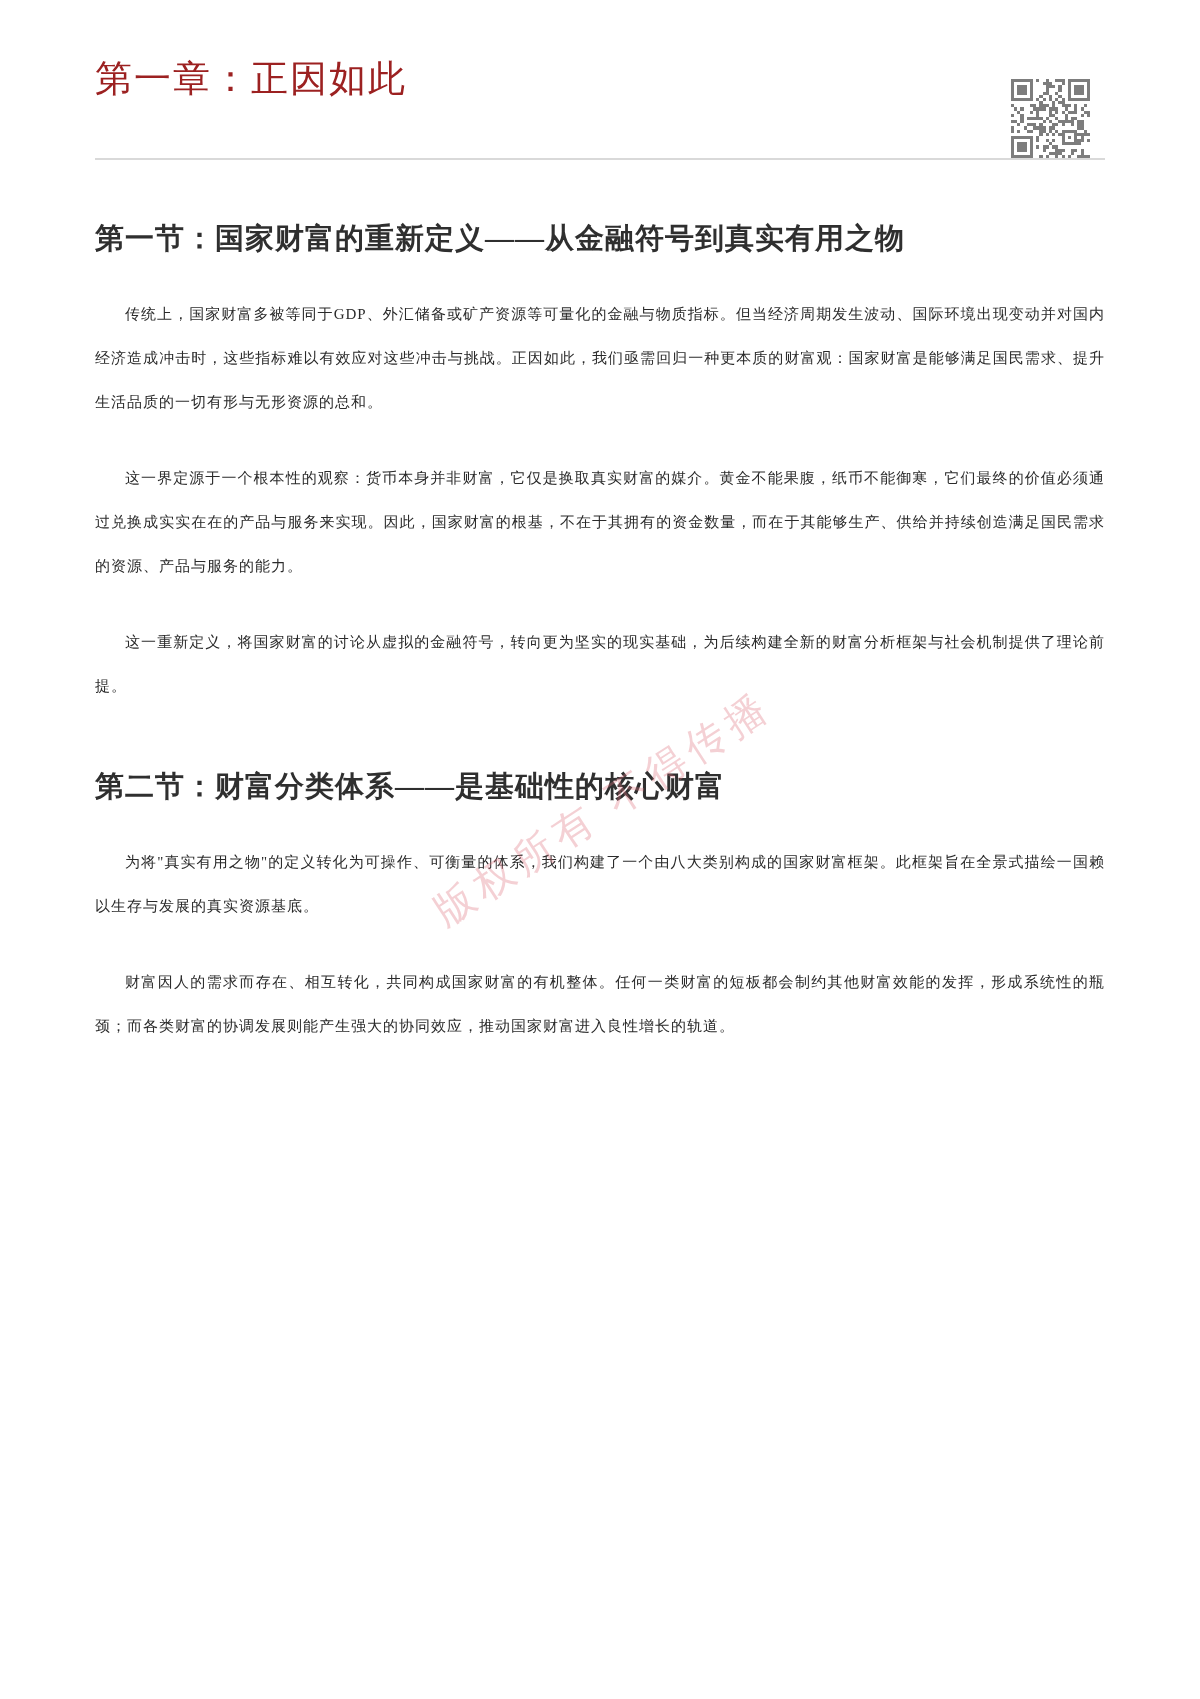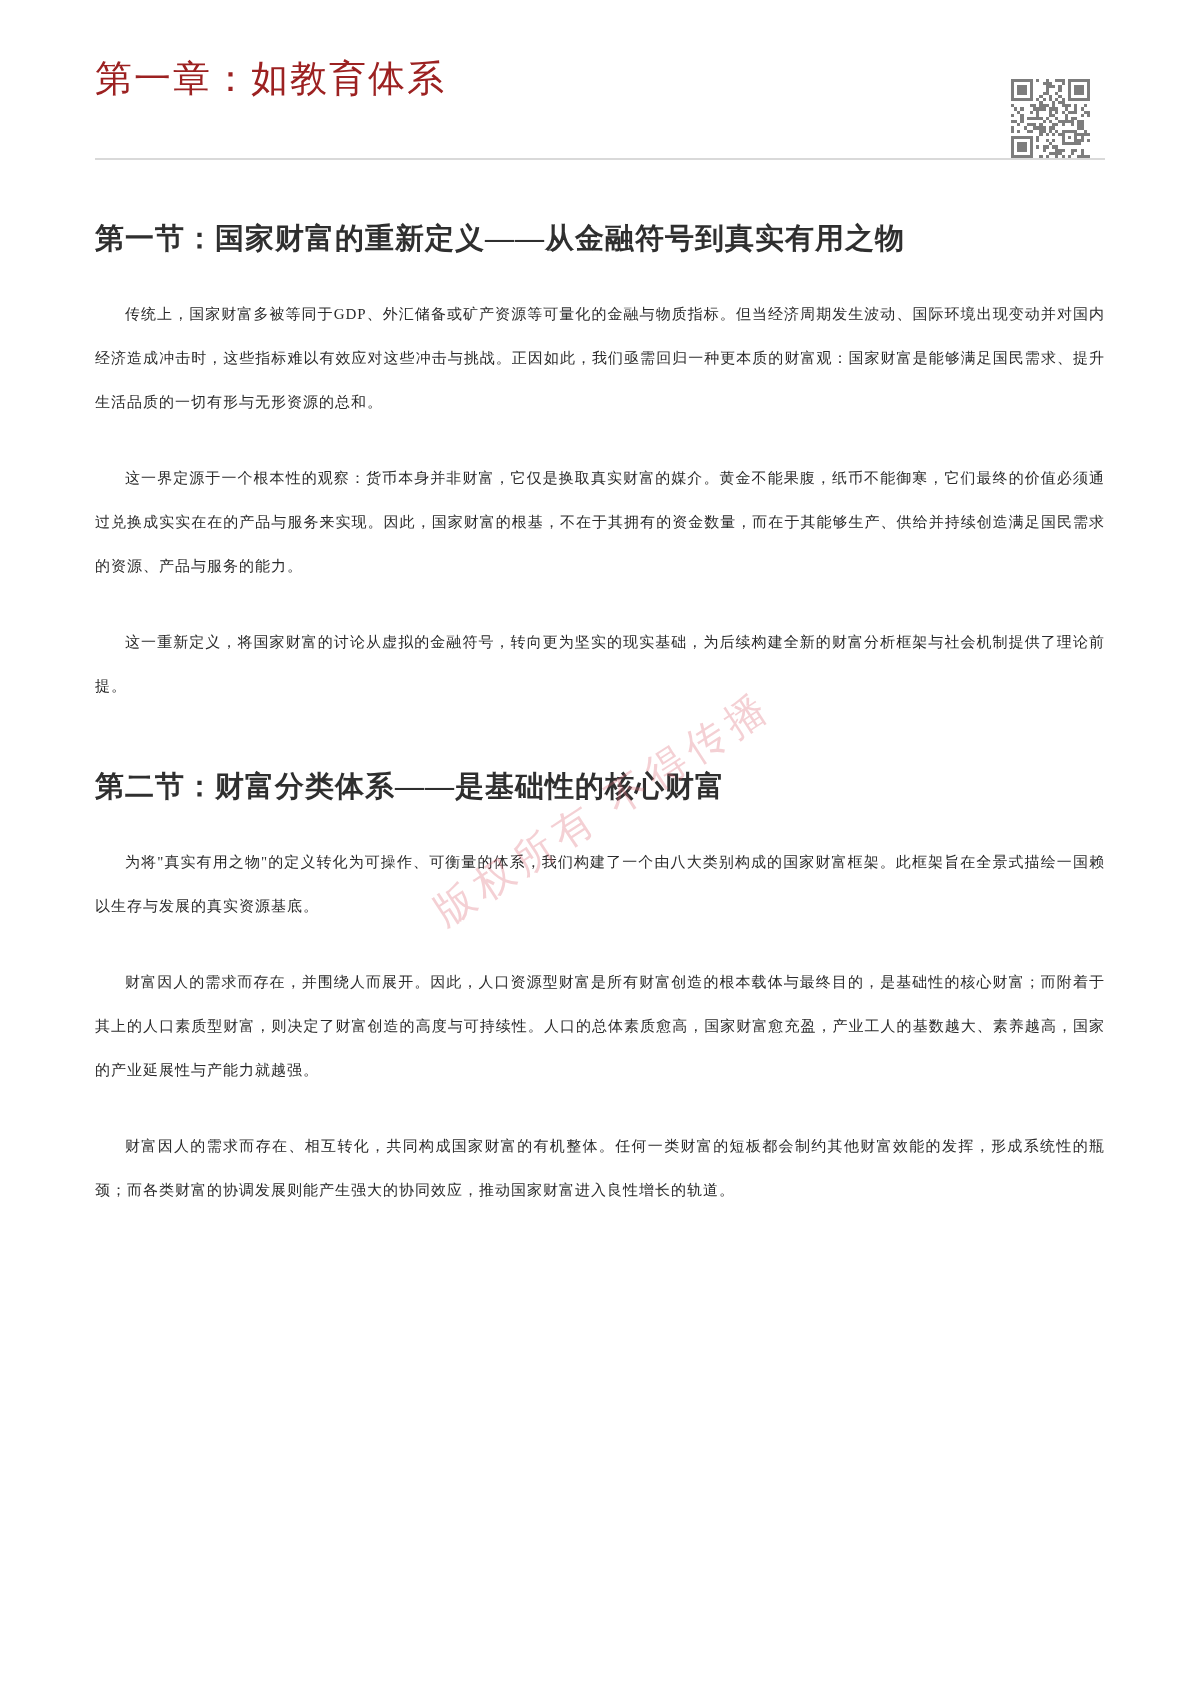--- a/index.html
+++ b/index.html
@@ -65,35 +65,34 @@
     pointer-events: none;
     user-select: none;
   }
 </style>
 </head>
 <body>
 
 <div class="page">
   <div class="content">
 
-    <h1 class="chapter-title">第一章：如教育体系</h1>
+    <h1 class="chapter-title">第一章：正因如此</h1>
 
     <div class="divider"></div>
 
     <section>
       <h2 class="section-heading">第一节：国家财富的重新定义——从金融符号到真实有用之物</h2>
       <p class="body-para">传统上，国家财富多被等同于GDP、外汇储备或矿产资源等可量化的金融与物质指标。但当经济周期发生波动、国际环境出现变动并对国内经济造成冲击时，这些指标难以有效应对这些冲击与挑战。正因如此，我们亟需回归一种更本质的财富观：国家财富是能够满足国民需求、提升生活品质的一切有形与无形资源的总和。</p>
       <p class="body-para">这一界定源于一个根本性的观察：货币本身并非财富，它仅是换取真实财富的媒介。黄金不能果腹，纸币不能御寒，它们最终的价值必须通过兑换成实实在在的产品与服务来实现。因此，国家财富的根基，不在于其拥有的资金数量，而在于其能够生产、供给并持续创造满足国民需求的资源、产品与服务的能力。</p>
       <p class="body-para">这一重新定义，将国家财富的讨论从虚拟的金融符号，转向更为坚实的现实基础，为后续构建全新的财富分析框架与社会机制提供了理论前提。</p>
     </section>
 
     <section>
       <h2 class="section-heading">第二节：财富分类体系——是基础性的核心财富</h2>
       <p class="body-para">为将"真实有用之物"的定义转化为可操作、可衡量的体系，我们构建了一个由八大类别构成的国家财富框架。此框架旨在全景式描绘一国赖以生存与发展的真实资源基底。</p>
-      <p class="body-para">财富因人的需求而存在，并围绕人而展开。因此，人口资源型财富是所有财富创造的根本载体与最终目的，是基础性的核心财富；而附着于其上的人口素质型财富，则决定了财富创造的高度与可持续性。人口的总体素质愈高，国家财富愈充盈，产业工人的基数越大、素养越高，国家的产业延展性与产能力就越强。</p>
       <p class="body-para">财富因人的需求而存在、相互转化，共同构成国家财富的有机整体。任何一类财富的短板都会制约其他财富效能的发挥，形成系统性的瓶颈；而各类财富的协调发展则能产生强大的协同效应，推动国家财富进入良性增长的轨道。</p>
     </section>
 
   </div>
 
   <div class="qr-wrap">
     <svg id="qr-svg" viewBox="0 0 25 25" shape-rendering="crispEdges" aria-hidden="true">
         <rect x="0" y="0" width="1" height="1" fill="#7d7d7d"></rect>
         <rect x="1" y="0" width="1" height="1" fill="#7d7d7d"></rect>
         <rect x="2" y="0" width="1" height="1" fill="#7d7d7d"></rect>

